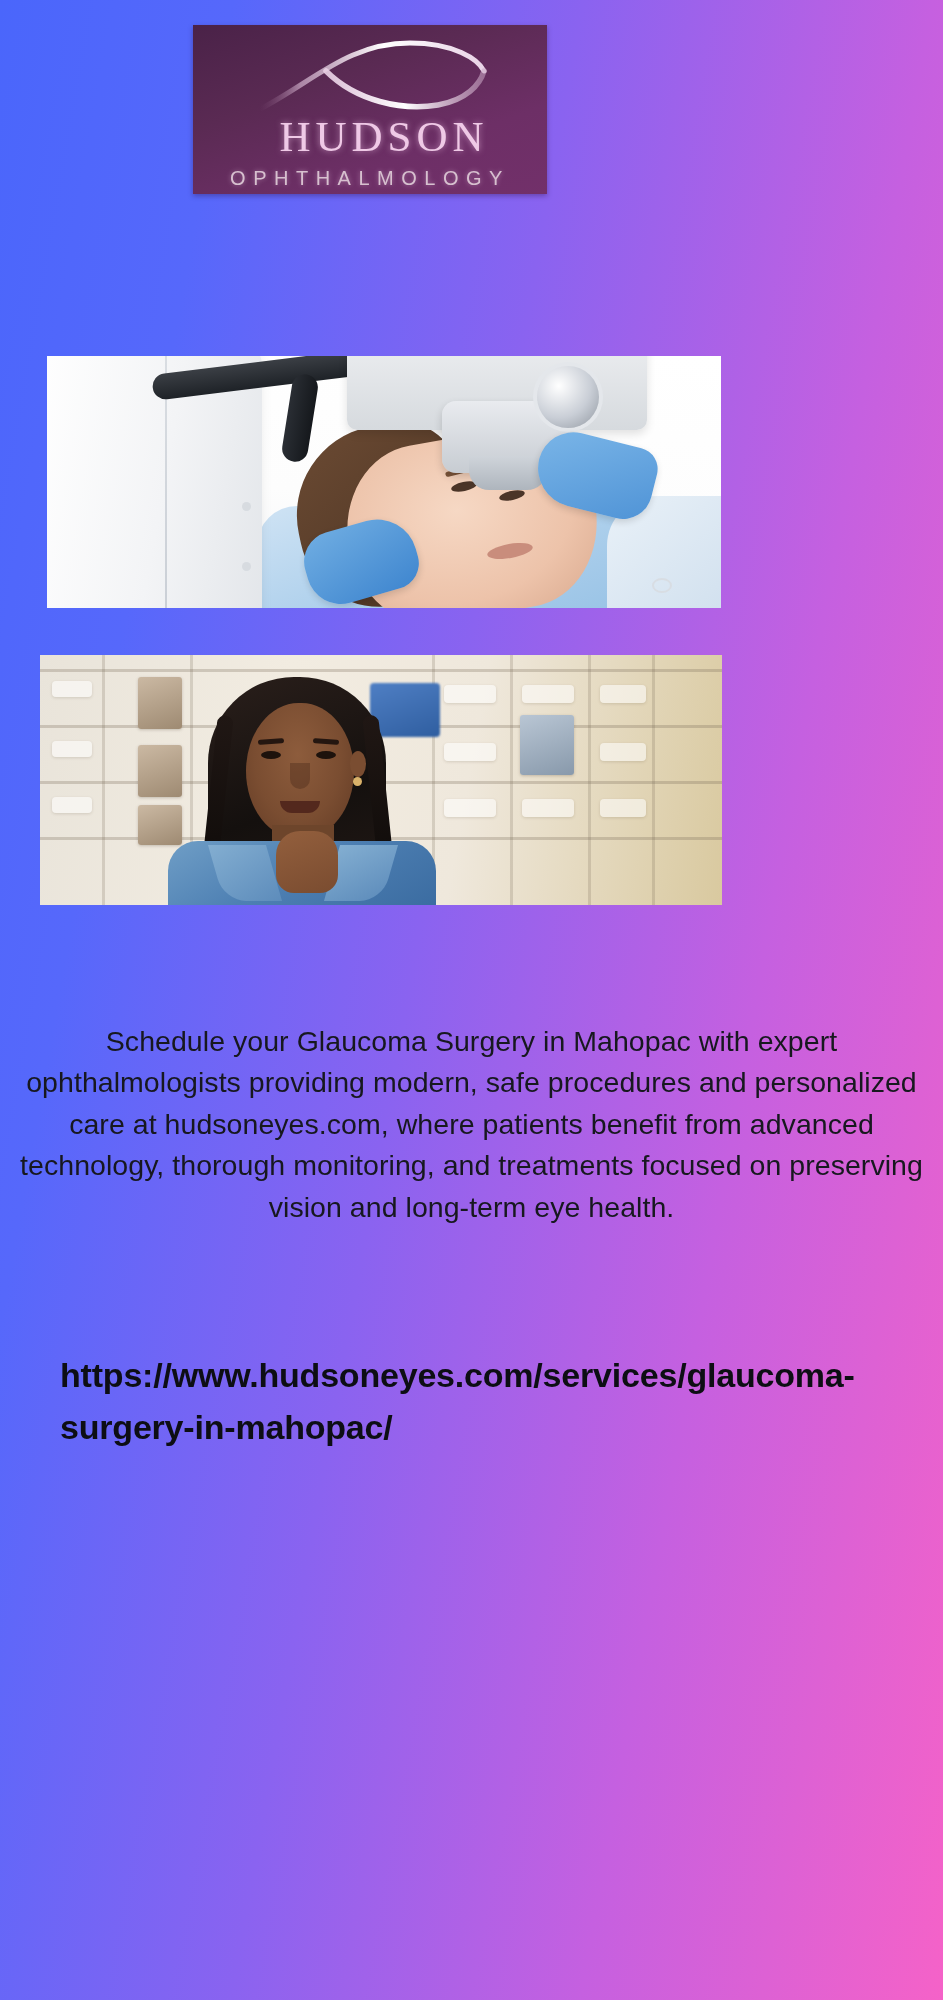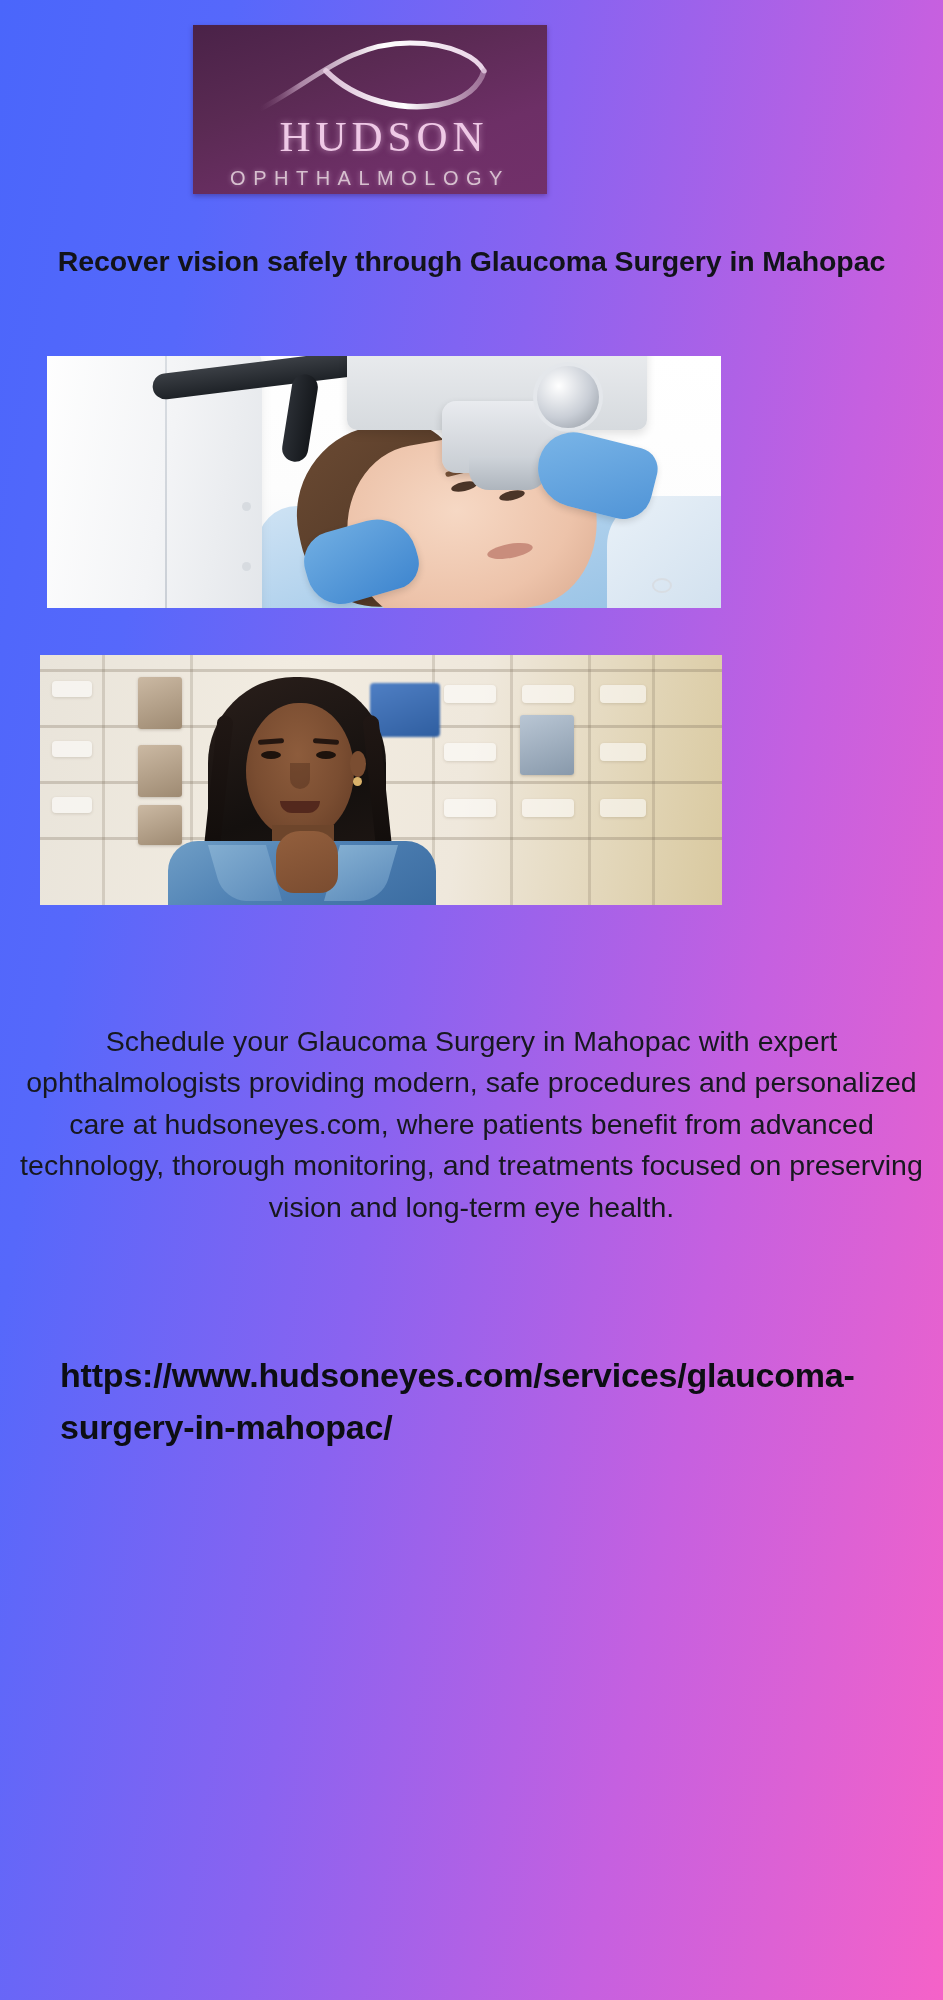--- a/index.html
+++ b/index.html
@@ -336,21 +336,20 @@
           <stop offset="1" stop-color="#c9a6c4" stop-opacity="0.55"></stop>
         </linearGradient>
       </defs>
       <path d="M8 72 C62 44 96 6 158 6 C202 6 226 22 232 34" fill="none" stroke="url(#gsw)" stroke-width="5" stroke-linecap="round"></path>
       <path d="M74 34 C104 64 150 74 186 68 C214 63 228 48 232 34" fill="none" stroke="url(#gsw2)" stroke-width="5.5" stroke-linecap="round"></path>
     </svg>
     <div class="logo-word">HUDSON</div>
     <div class="logo-sub">OPHTHALMOLOGY</div>
   </div>
 
-  <h1 class="headline">Recover vision safely through Glaucoma Surgery in Mahopac</h1>
 
   <div class="photo1">
     <div class="p1-bg"></div>
     <div class="p1-drape"></div>
     <div class="p1-pillow"></div>
     <div class="p1-hair"></div>
     <div class="p1-face"></div>
     <div class="p1-brow"></div>
     <div class="p1-eyeL"></div>
     <div class="p1-eyeR"></div>

